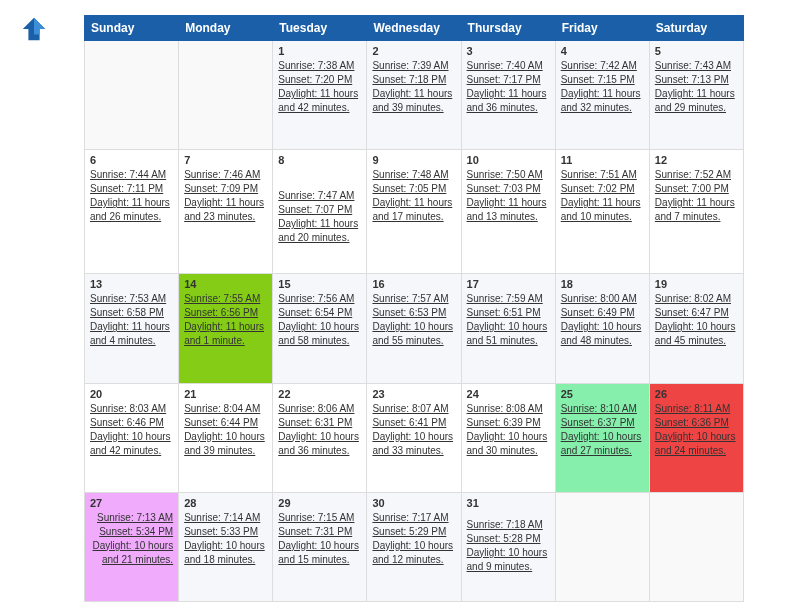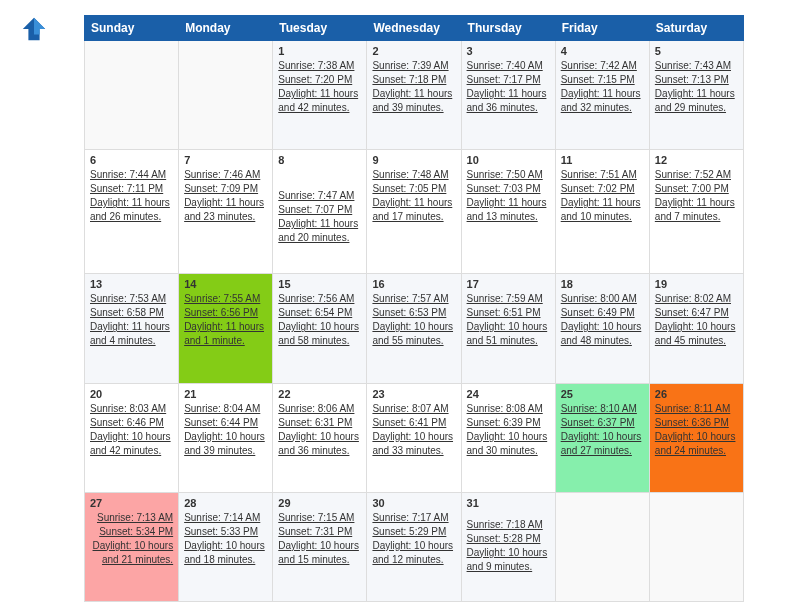--- a/index.html
+++ b/index.html
@@ -313,30 +313,30 @@
 Daylight: 10 hours
 and 30 minutes.</div>
           </td>
           <td style="background: #86efac;">
             <span class="day-num">25</span>
             <div class="day-info" style="white-space: pre-line;">Sunrise: 8:10 AM
 Sunset: 6:37 PM
 Daylight: 10 hours
 and 27 minutes.</div>
           </td>
-          <td style="background: #f97316;">
+          <td style="background: #ef4444;">
             <span class="day-num">26</span>
             <div class="day-info" style="white-space: pre-line;">Sunrise: 8:11 AM
 Sunset: 6:36 PM
 Daylight: 10 hours
 and 24 minutes.</div>
           </td>
         </tr>
         <tr>
-          <td style="background: #fca5a5;">
+          <td style="background: #f0abfc;">
             <span class="day-num">27</span>
             <div class="day-info" style="white-space: pre-line; text-align: right;">Sunrise: 7:13 AM
 Sunset: 5:34 PM
 Daylight: 10 hours
 and 21 minutes.</div>
           </td>
           <td style="background: rgb(245, 247, 250);">
             <span class="day-num">28</span>
             <div class="day-info" style="white-space: pre-line;">Sunrise: 7:14 AM
 Sunset: 5:33 PM

